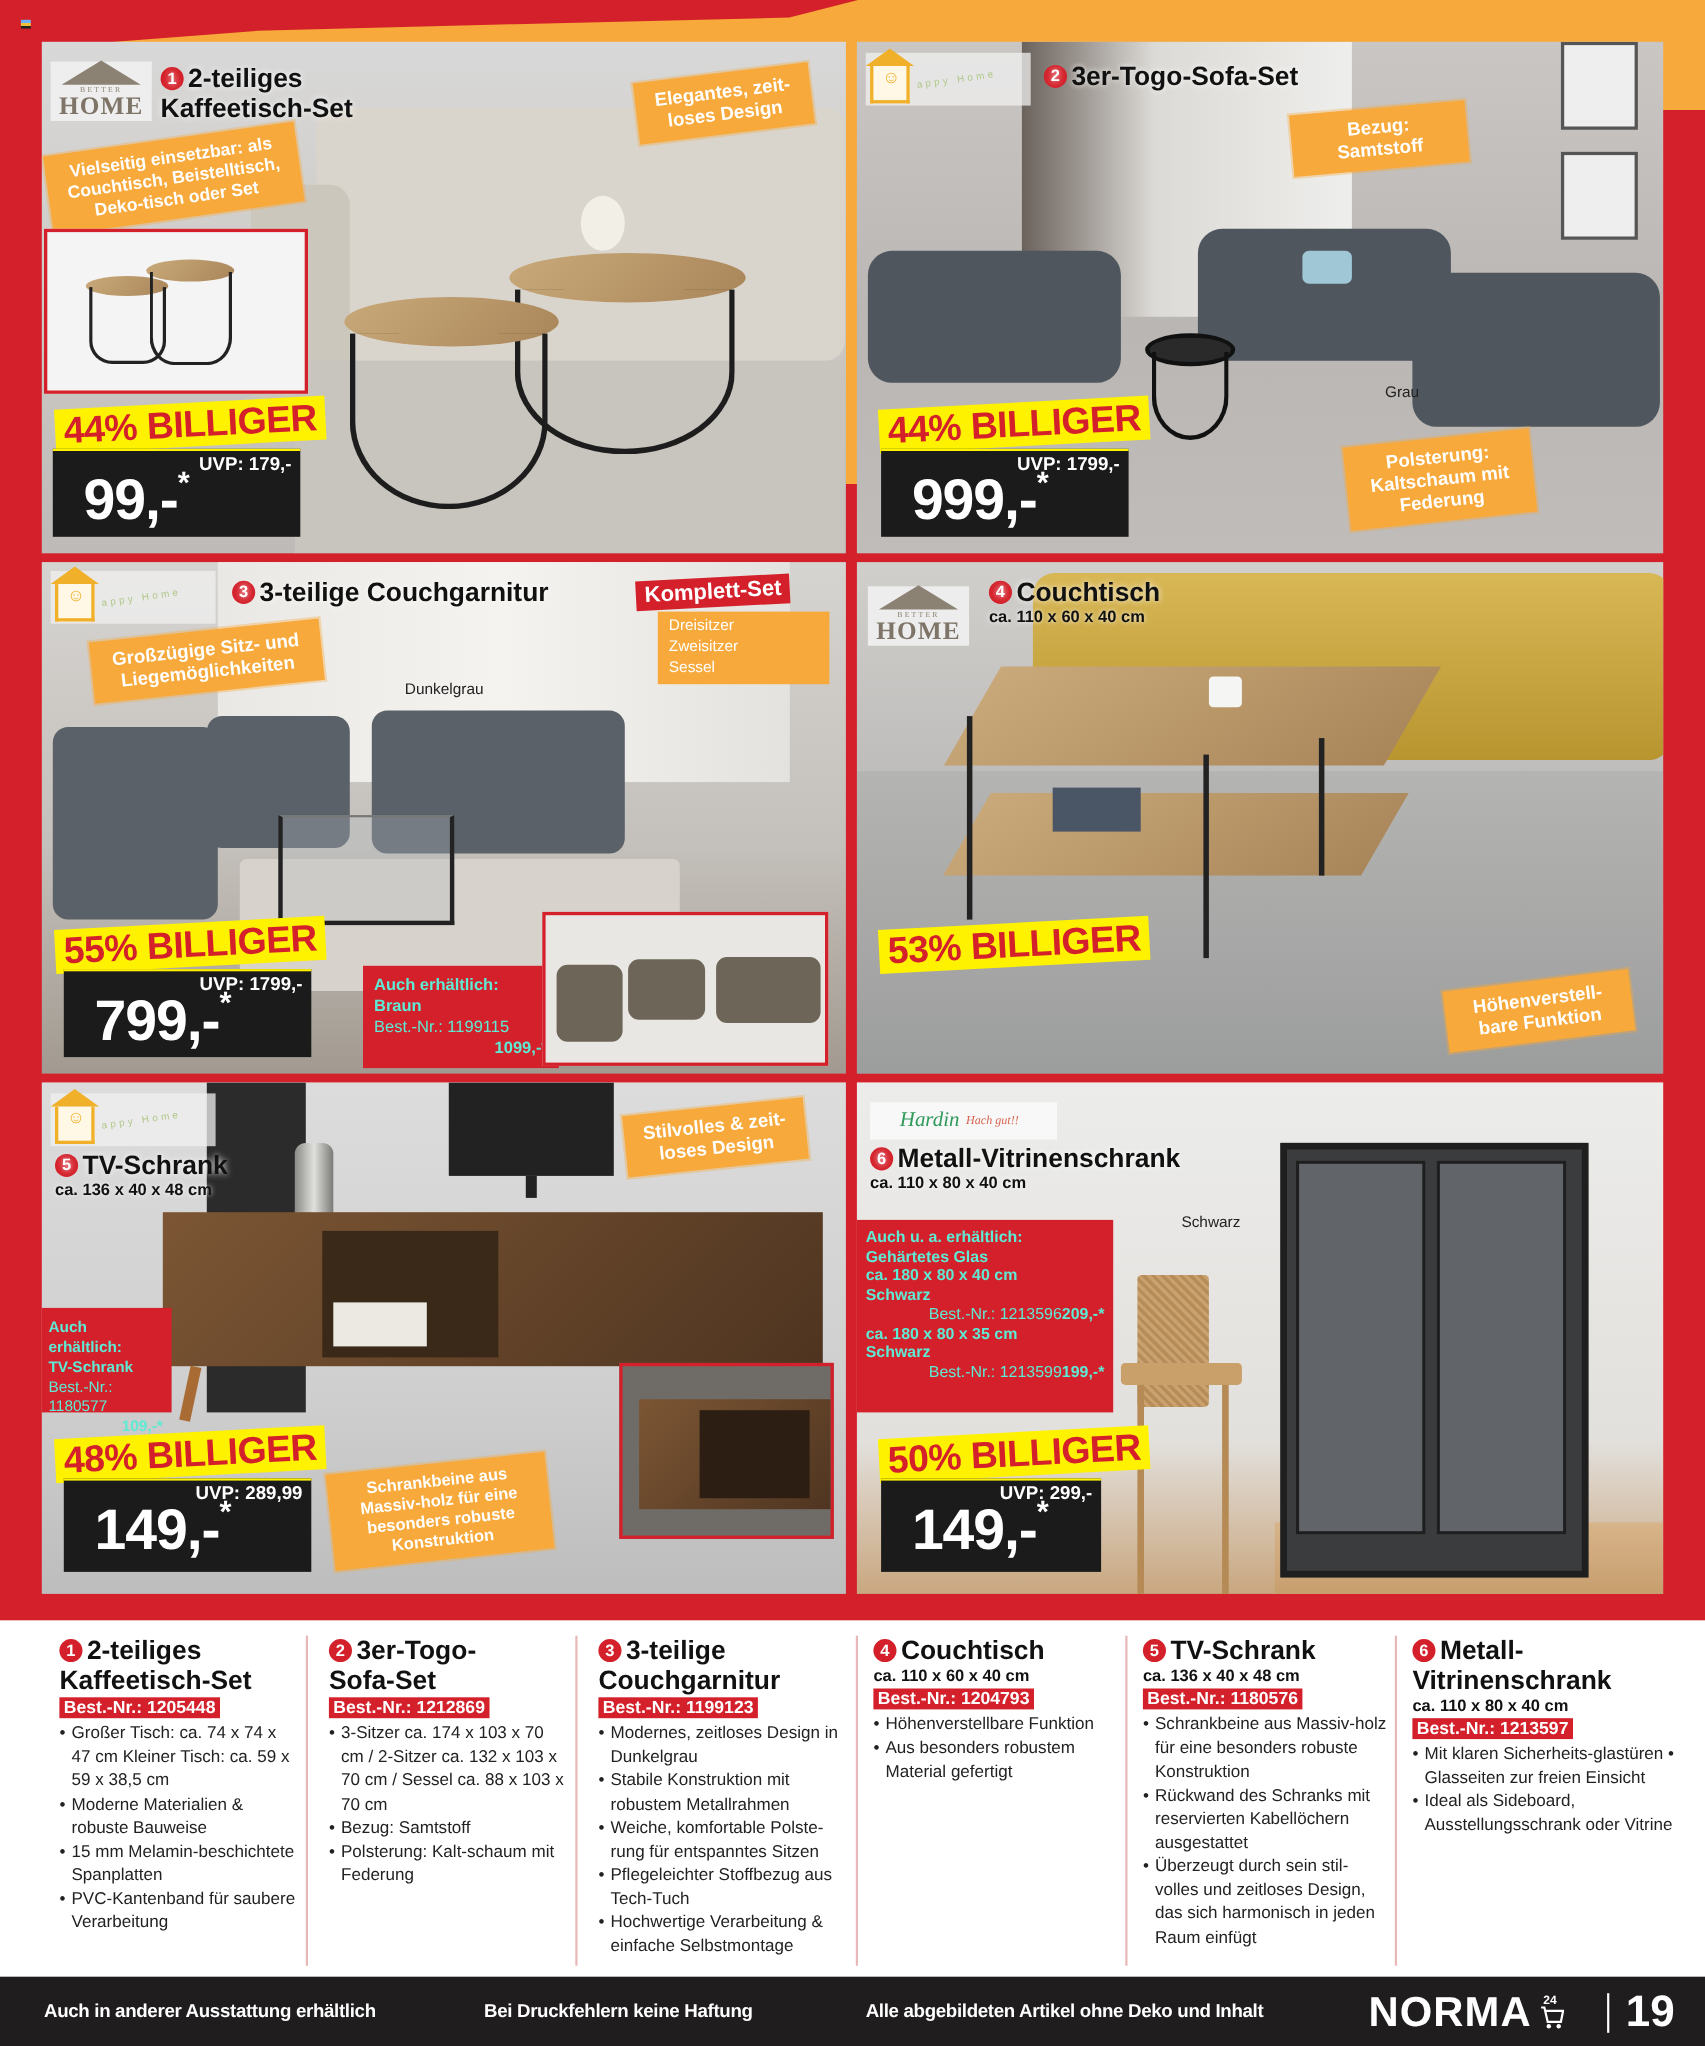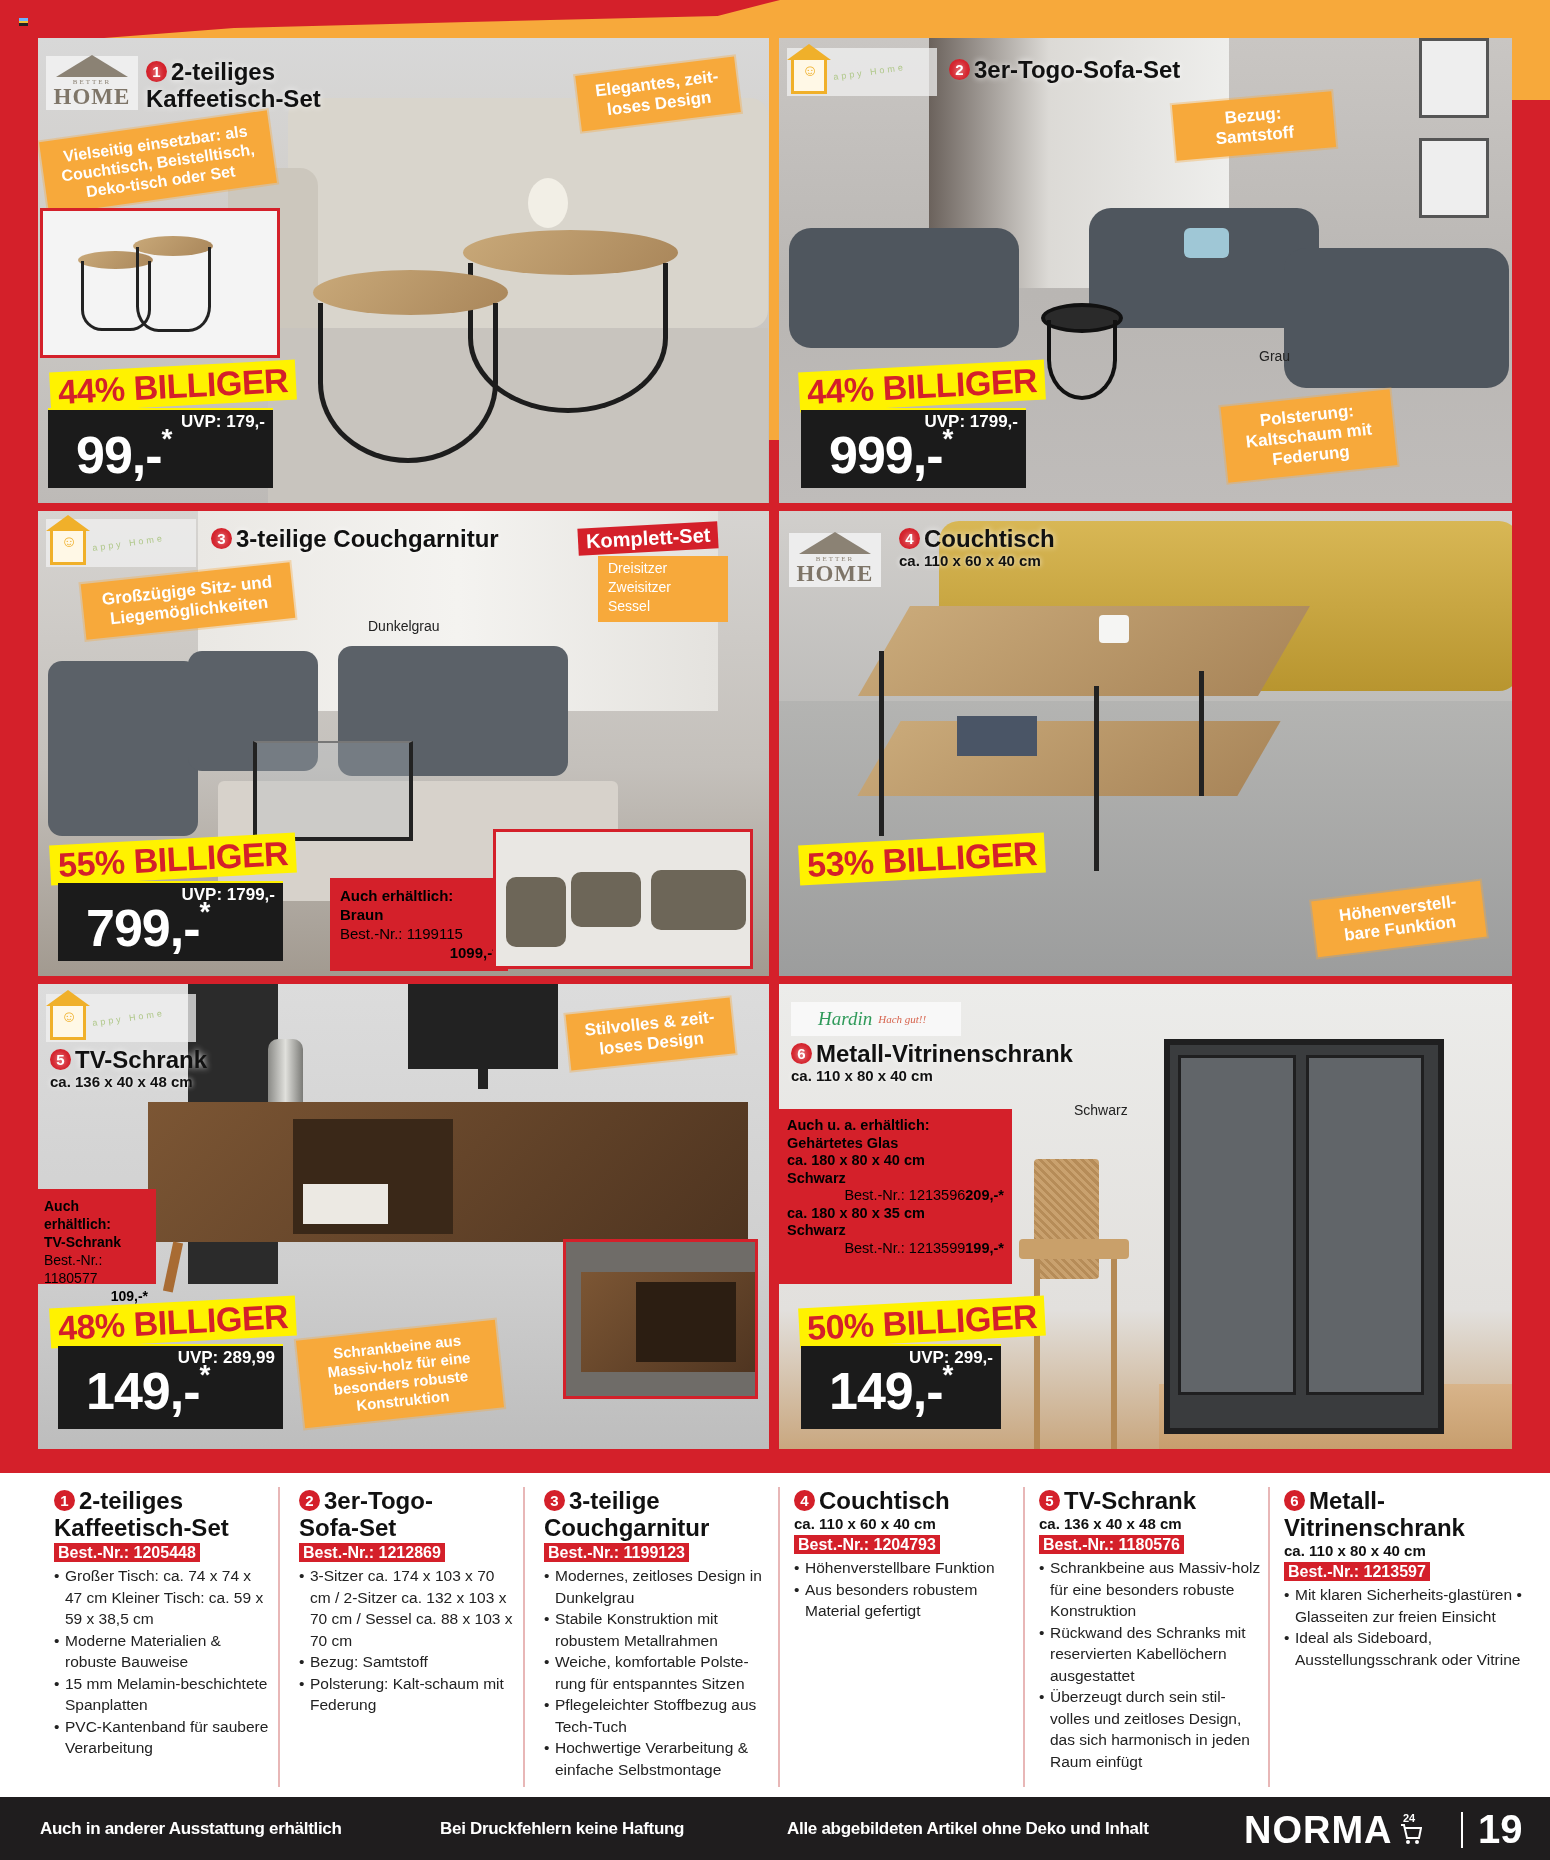--- a/index.html
+++ b/index.html
@@ -123,21 +123,21 @@
     letter-spacing: -0.5px; white-space: nowrap;
   }
   .pricebox {
     position: absolute; background: #1b1b1b; color: #fff; width: 225px; height: 80px;
     border-top: 2px solid #fff200;
   }
   .pricebox .uvp { position: absolute; right: 8px; top: 2px; font-weight: bold; font-size: 17px; }
   .pricebox .price { position: absolute; left: 28px; top: 14px; font-weight: bold; font-size: 52px; line-height: 62px; letter-spacing: -1px; }
   .pricebox .star { font-size: 28px; vertical-align: top; line-height: 30px; }
 
-  .alt-box { position: absolute; background: #d4202a; color: #000000; font-size: 15px; line-height: 19px; padding: 10px 12px; }
+  .alt-box { position: absolute; background: #d4202a; color: #5eead4; font-size: 15px; line-height: 19px; padding: 10px 12px; }
   .alt-box .b { font-weight: bold; }
   .alt-box .row { display: flex; justify-content: flex-end; }
 
   .inset { position: absolute; border: 3px solid #d4202a; background: #f4f4f4; overflow: hidden; }
 
   
   .info-area { position: absolute; left: 0; top: 1470px; width: 1550px; height: 325px; background: #fff; border-top: 3px solid #d4202a; }
   .col { position: absolute; top: 14px; width: 240px; height: 300px; border-right: 2px solid #e8b7b7; padding: 0 6px 0 14px; }
   .col:last-child { border-right: none; }
   .col .ctitle { font-weight: bold; font-size: 24px; line-height: 27px; color: #111; display: flex; align-items: flex-start; }
@@ -254,21 +254,21 @@
   </div>
   <div class="title-block" style="left:173px;top:14px;">
     <div class="title-line">
         <span class="num-badge">3</span>
         <span>3-teilige Couchgarnitur</span>
       </div>
   </div>
   <div class="sticker" style="left:45px;top:62px;width:210px;transform:rotate(-6deg);">Großzügige Sitz- und Liegemöglichkeiten</div>
   <div class="label-small" style="left:330px;top:107px;">Dunkelgrau</div>
   <div style="position:absolute;left:540px;top:14px;background:#d4202a;color:#fff;font-weight:bold;font-size:20px;padding:2px 8px;transform:rotate(-3deg);">Komplett-Set</div>
-  <div style="position:absolute;left:560px;top:45px;width:130px;background:#f7a93b;color:#fff;font-size:14px;line-height:19px;padding:3px 10px 6px 10px;">
+  <div style="position:absolute;left:560px;top:45px;width:156px;background:#f7a93b;color:#fff;font-size:14px;line-height:19px;padding:3px 10px 6px 10px;">
     <div>Dreisitzer</div>
     <div>Zweisitzer</div>
     <div>Sessel</div>
   </div>
   <div class="discount" style="left:12px;top:328px;">55% BILLIGER</div>
   <div class="pricebox" style="left:20px;top:370px;">
     <span class="uvp">UVP: 1799,-</span>
     <span class="price"><span>799,-</span><span class="star">*</span></span>
   </div>
   <div class="alt-box" style="left:292px;top:367px;width:178px;height:93px;padding:8px 10px;">

